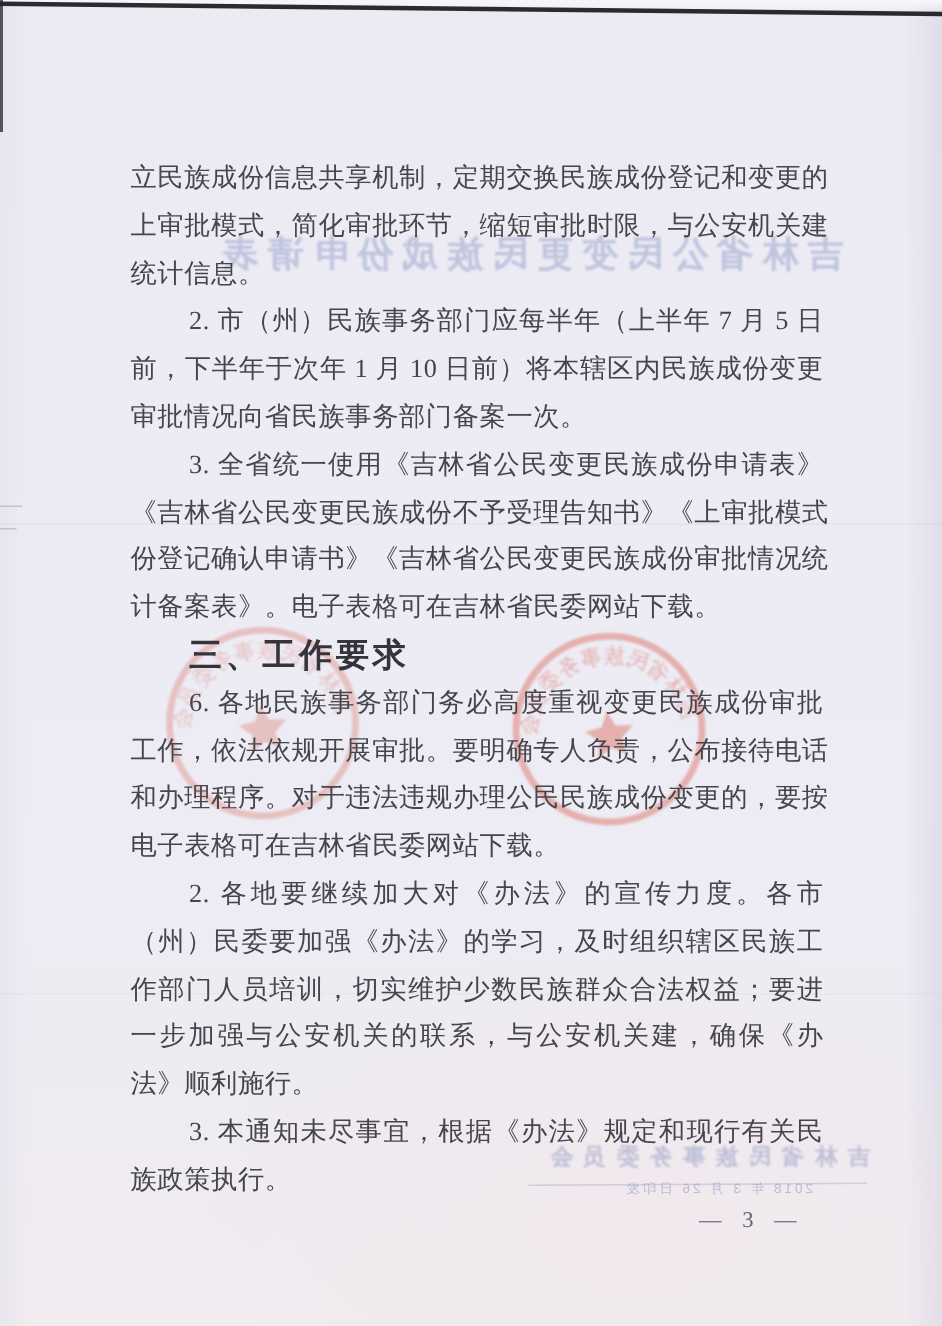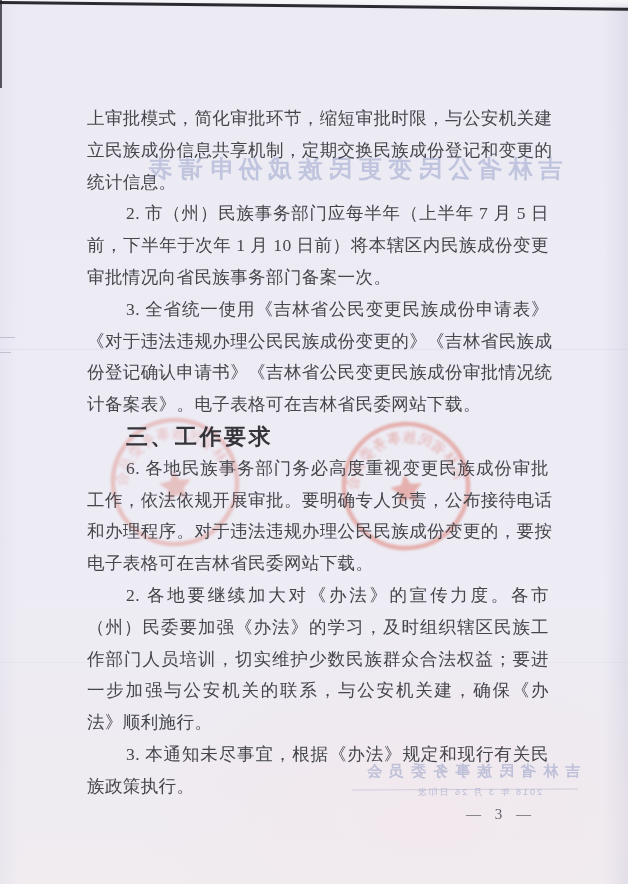--- a/index.html
+++ b/index.html
@@ -109,28 +109,28 @@
         <path id="sealArc2" d="M 18,74 A 50,50 0 1 1 118,74" fill="none"></path>
       </defs>
     <circle cx="68" cy="68" r="62" fill="none" stroke="currentColor" stroke-width="4.5"></circle>
     <path fill="currentColor" d="M68 56 l4.7 10.4 11.3 1.2 -8.4 7.7 2.3 11.1 -9.9-5.7 -9.9 5.7 2.3-11.1 -8.4-7.7 11.3-1.2 Z"></path>
     <text font-size="14.5" fill="currentColor" font-family="Liberation Sans, DejaVu Sans, sans-serif">
       <textPath href="#sealArc2" startOffset="4">吉林省民族事务委员会</textPath>
     </text>
   </svg>
 
   <div class="doc">
+    <div class="line just">立民族成份信息共享机制，定期交换民族成份登记和变更的</div>
     <div class="line just">上审批模式，简化审批环节，缩短审批时限，与公安机关建</div>
-    <div class="line just">立民族成份信息共享机制，定期交换民族成份登记和变更的</div>
     <div class="line">统计信息。</div>
     <div class="line just ind">2. 市（州）民族事务部门应每半年（上半年 7 月 5 日</div>
     <div class="line just">前，下半年于次年 1 月 10 日前）将本辖区内民族成份变更</div>
     <div class="line">审批情况向省民族事务部门备案一次。</div>
     <div class="line just ind">3. 全省统一使用《吉林省公民变更民族成份申请表》</div>
-    <div class="line just">《对于违法违规办理公民民族成份变更的》《吉林省民族成</div>
+    <div class="line just">《吉林省公民变更民族成份不予受理告知书》《上审批模式</div>
     <div class="line just">份登记确认申请书》《吉林省公民变更民族成份审批情况统</div>
     <div class="line">计备案表》。电子表格可在吉林省民委网站下载。</div>
     <div class="line head ind">三、工作要求</div>
     <div class="line just ind">6. 各地民族事务部门务必高度重视变更民族成份审批</div>
     <div class="line just">工作，依法依规开展审批。要明确专人负责，公布接待电话</div>
     <div class="line just">和办理程序。对于违法违规办理公民民族成份变更的，要按</div>
     <div class="line">电子表格可在吉林省民委网站下载。</div>
     <div class="line just ind">2. 各地要继续加大对《办法》的宣传力度。各市</div>
     <div class="line just">（州）民委要加强《办法》的学习，及时组织辖区民族工</div>
     <div class="line just">作部门人员培训，切实维护少数民族群众合法权益；要进</div>

